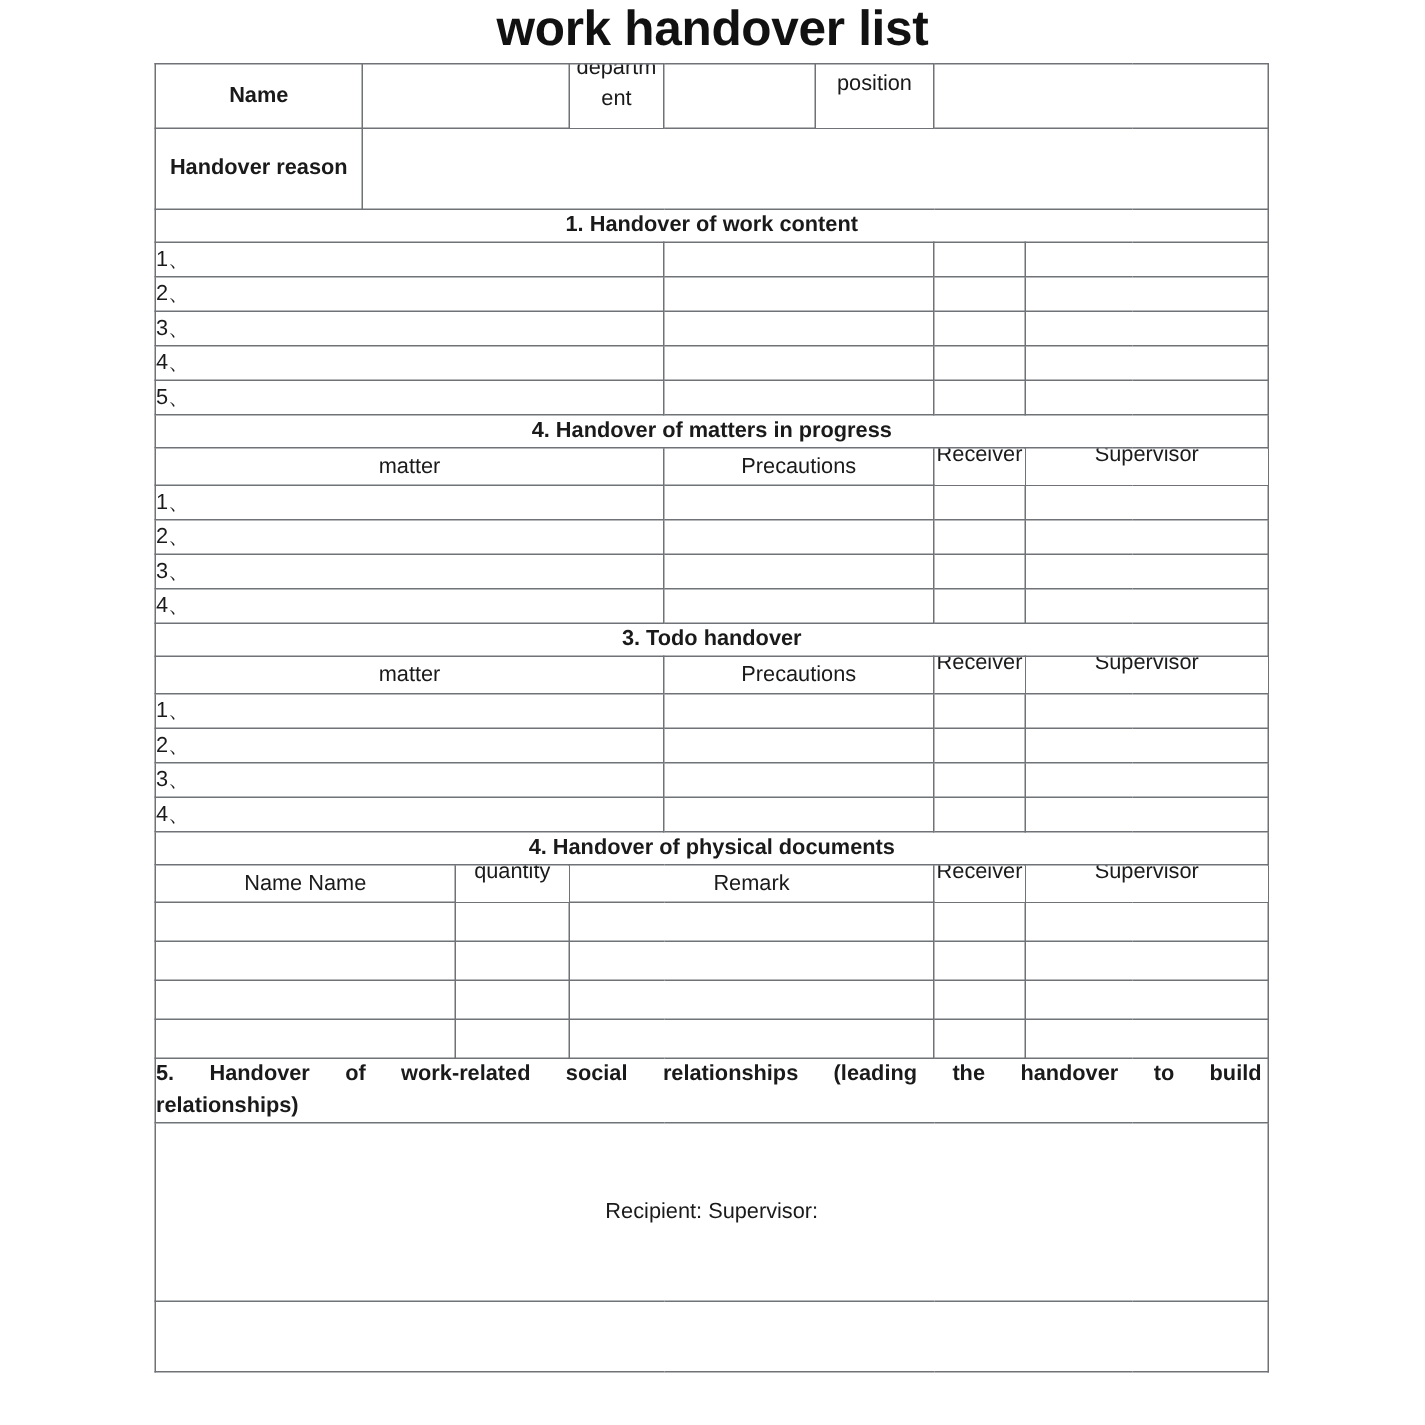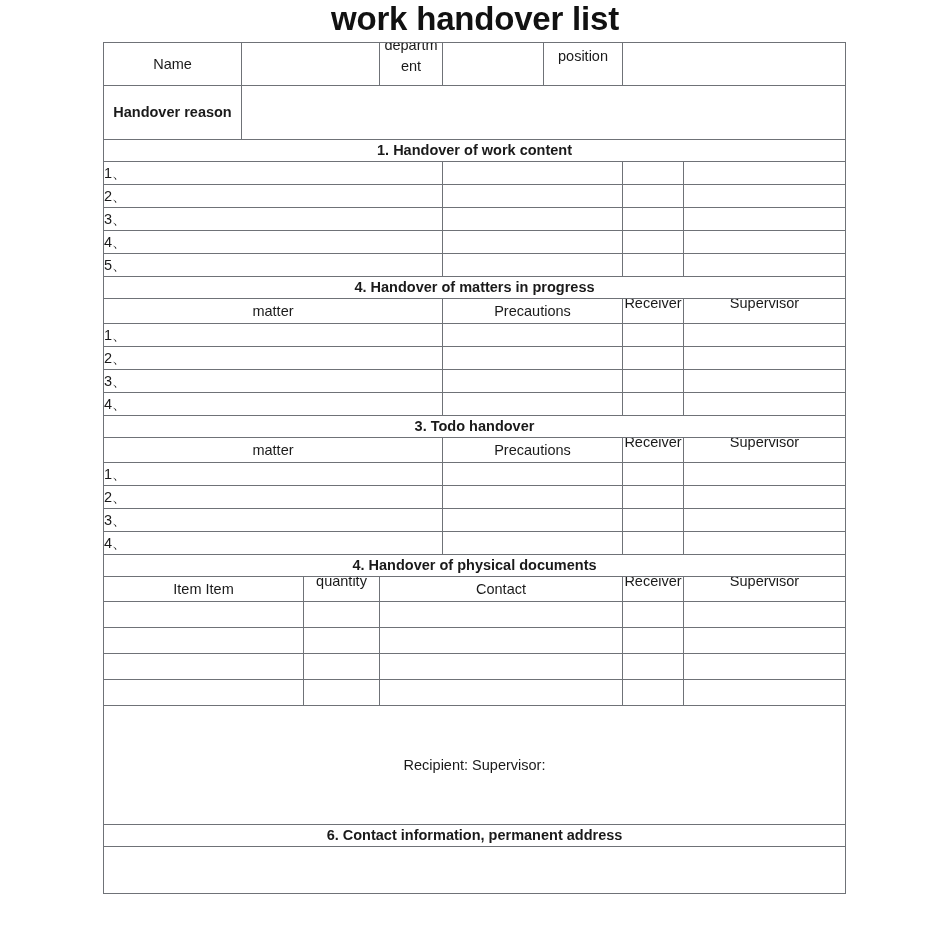--- a/index.html
+++ b/index.html
@@ -53,21 +53,21 @@
     vertical-align: middle;
     font-size: 14.5px;
     color: #1a1a1a;
     background: #ffffff;
     overflow: hidden;
   }
 
   
   .lbl {
     text-align: center;
-    font-weight: 400;
+    font-weight: 700;
     font-size: 16px;
     background: #f2f5fa;
     padding: 4px 2px;
   }
   .lbl-plain {
     text-align: center;
     font-weight: 400;
     font-size: 15px;
     background: #f7f9fc;
     padding: 4px 2px;
@@ -297,25 +297,25 @@
         <td class="idx" colspan="4">4、</td>
         <td colspan="2"></td>
         <td></td>
         <td colspan="2"></td>
       </tr>
 
       <tr>
         <td class="section-head" colspan="9">4. Handover of physical documents</td>
       </tr>
       <tr>
-        <td class="col-head" colspan="2">Item Item</td>
+        <td class="col-head" colspan="2">Name Name</td>
         <td class="col-head clipped">
             <span>quantity</span>
           </td>
-        <td class="col-head" colspan="3">Contact</td>
+        <td class="col-head" colspan="3">Remark</td>
         <td class="col-head clipped">
             <span>Receiver</span>
           </td>
         <td class="col-head clipped" colspan="2">
             <span>Supervisor</span>
           </td>
       </tr>
       <tr class="blank-row">
         <td colspan="2"></td>
         <td></td>
@@ -339,26 +339,26 @@
       </tr>
       <tr class="blank-row">
         <td colspan="2"></td>
         <td></td>
         <td colspan="3"></td>
         <td></td>
         <td colspan="2"></td>
       </tr>
 
       <tr>
+        <td class="section-head justified" colspan="9"><span>5. Handover of work-related social relationships (leading the handover to build</span><span class="lastline">relationships)</span></td>
+      </tr>
+      <tr>
         <td class="freeform" colspan="9">Recipient: Supervisor:</td>
       </tr>
 
-      <tr>
-        <td class="section-head" colspan="9">6. Contact information, permanent address</td>
-      </tr>
       <tr>
         <td class="tail-blank" colspan="9"></td>
       </tr>
 
     </tbody>
   </table>
 
 </div>
 
 </body></html>

